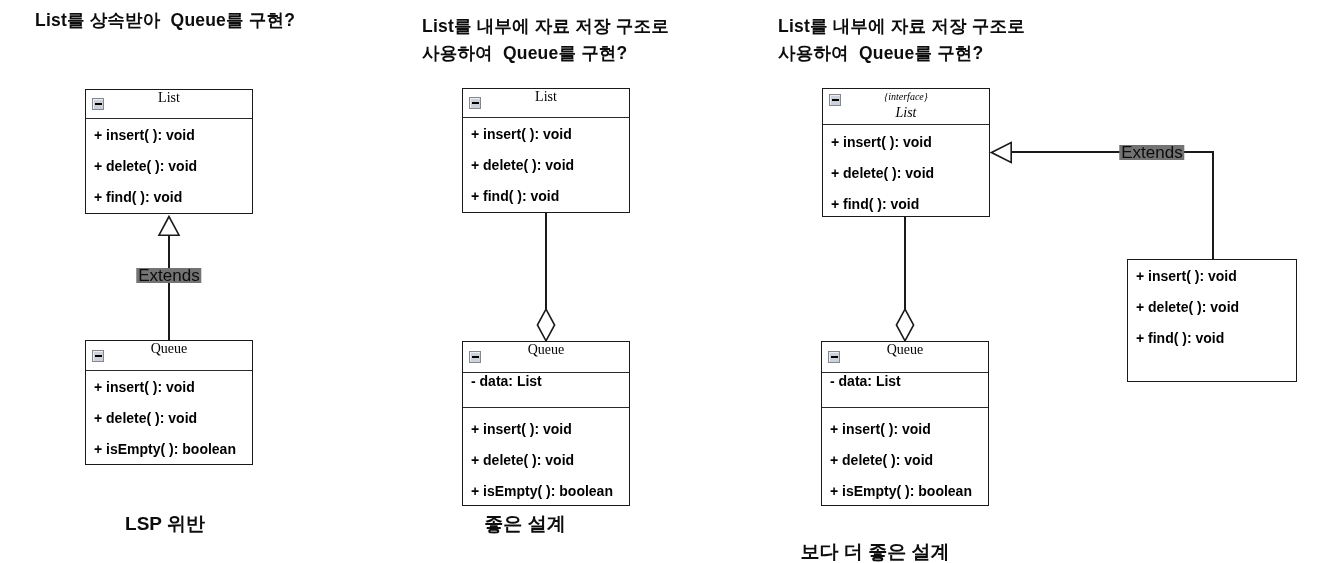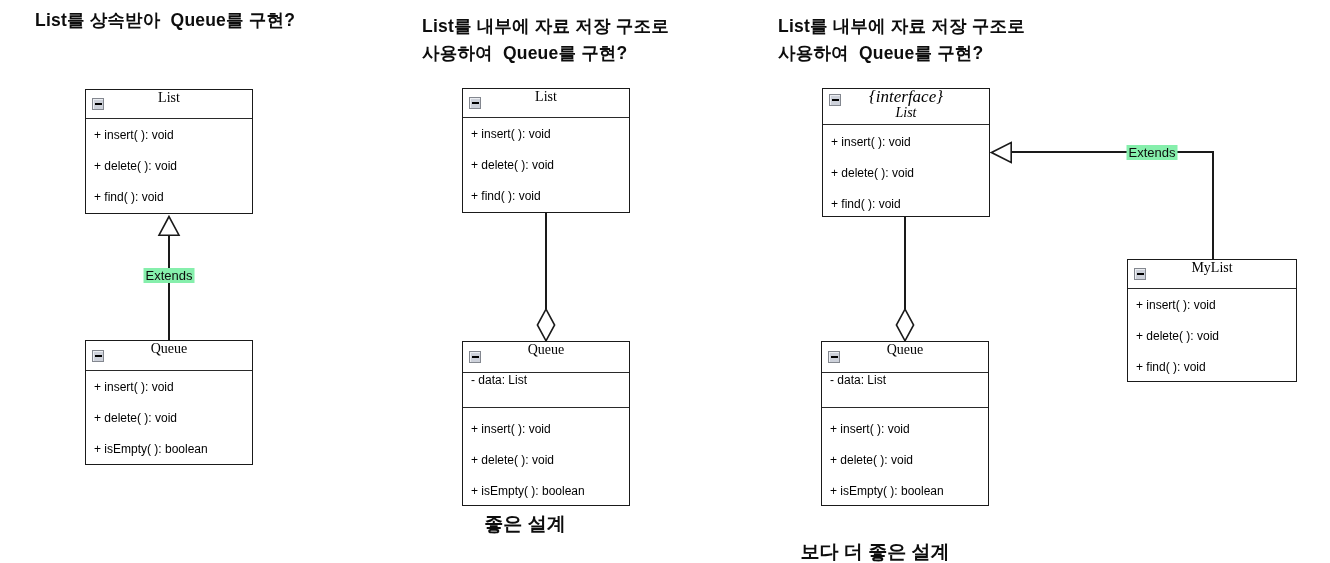--- a/index.html
+++ b/index.html
@@ -15,40 +15,40 @@
     position:absolute; font-weight:bold; font-size:19px; color:#0d0d0d;
     text-align:center; white-space:pre;
   }
 
   .uml-box { position:absolute; background:#fff; border:1.6px solid #1a1a1a; overflow:hidden; }
   .uml-header {
     position:relative; border-bottom:1.8px solid #2a2a2a;
     display:flex; flex-direction:column; align-items:center; justify-content:flex-start;font-family:Liberation Serif, serif;
   }
   .uml-name { font-size:14px; line-height:16px; }
-  .uml-stereotype { font-size:17px; font-style:italic; line-height:16px; }
+  .uml-stereotype { font-size:10px; font-style:italic; line-height:16px; }
   .uml-name.italic { font-style:italic; }
 
   .collapse-btn {
     position:absolute; left:6px; top:50%; transform:translateY(-50%);
     width:12px; height:12px; background:#cdd1da; border:1px solid #83878f;
     box-shadow:inset 1px 1px 0 #eceef2;
     display:flex; align-items:center; justify-content:center; cursor:pointer;
   }
   .collapse-minus { width:7px; height:2px; background:#000; }
 
   .uml-attrs { border-bottom:1.8px solid #2a2a2a; display:flex; }
-  .uml-row { font-size:12px; line-height:31px; padding-left:8px; white-space:pre; }
+  .uml-row { font-size:14px; line-height:31px; padding-left:8px; white-space:pre;font-weight:bold; }
   .uml-attrs .uml-row { line-height:normal; }
   .uml-methods { padding-top:1px; }
 
   .edge-line { position:absolute; background:#1a1a1a; }
   .edge-label {
-    position:absolute; transform:translateX(-50%); font-size:13px; line-height:15px;
-    background:#86efac; padding:0 2px; white-space:pre; color:#0d0d0d;
+    position:absolute; transform:translateX(-50%); font-size:17px; line-height:15px;
+    background:#737373; padding:0 2px; white-space:pre; color:#0d0d0d;
   }
   .edge-shape { position:absolute; display:block; }
 </style>
 </head>
 <body>
 
 <div class="canvas">
 
   <div class="diagram-title" style="left:35px; top:7px;">List를 상속받아  Queue를 구현?</div>
 
@@ -79,20 +79,21 @@
         </span>
       <span class="uml-name">Queue</span>
     </div>
     <div class="uml-methods">
       <div class="uml-row">+ insert( ): void</div>
       <div class="uml-row">+ delete( ): void</div>
       <div class="uml-row">+ isEmpty( ): boolean</div>
     </div>
   </div>
 
+  <div class="diagram-caption" style="left:85px; top:511px; width:160px;">LSP 위반</div>
 
   <div class="diagram-title" style="left:422px; top:13px;">List를 내부에 자료 저장 구조로
 사용하여  Queue를 구현?</div>
 
   <div class="uml-box" style="left:462px; top:88px; width:168px; height:125px;">
     <div class="uml-header" style="height:29px;">
       <span class="collapse-btn">
           <span class="collapse-minus"></span>
         </span>
       <span class="uml-name">List</span>
@@ -152,26 +153,20 @@
   </svg>
 
   <svg class="edge-shape" style="left:990px; top:141px;" width="23" height="23" viewBox="0 0 23 23">
     <polygon points="1.5,11.5 21.2,1.5 21.2,21.5" fill="#ffffff" stroke="#1a1a1a" stroke-width="1.6"></polygon>
   </svg>
   <div class="edge-line" style="left:1012px; top:151px; width:202px; height:2px;"></div>
   <div class="edge-line" style="left:1212px; top:151px; width:2px; height:108px;"></div>
   <div class="edge-label" style="left:1152px; top:145px;">Extends</div>
 
   <div class="uml-box" style="left:1127px; top:259px; width:170px; height:123px;">
-    <div class="uml-header" style="height:29px;">
-      <span class="collapse-btn">
-          <span class="collapse-minus"></span>
-        </span>
-      <span class="uml-name">MyList</span>
-    </div>
     <div class="uml-methods">
       <div class="uml-row">+ insert( ): void</div>
       <div class="uml-row">+ delete( ): void</div>
       <div class="uml-row">+ find( ): void</div>
     </div>
   </div>
 
   <div class="uml-box" style="left:821px; top:341px; width:168px; height:165px;">
     <div class="uml-header" style="height:31px;">
       <span class="collapse-btn">

